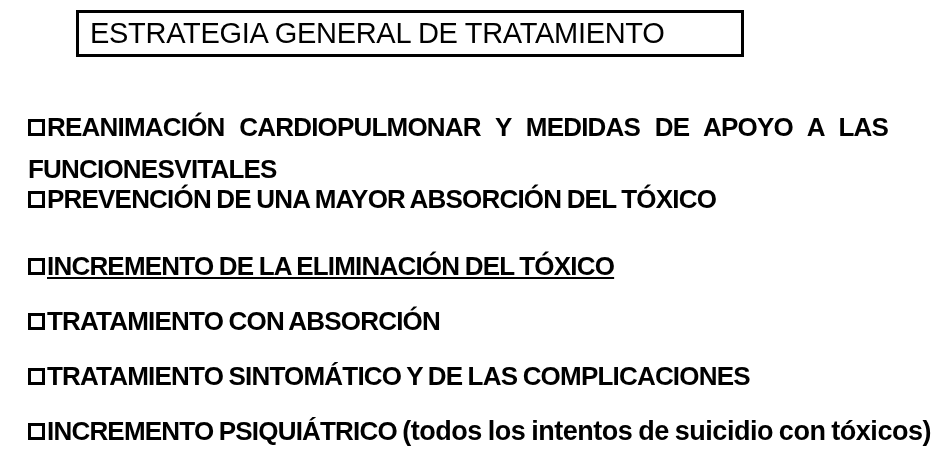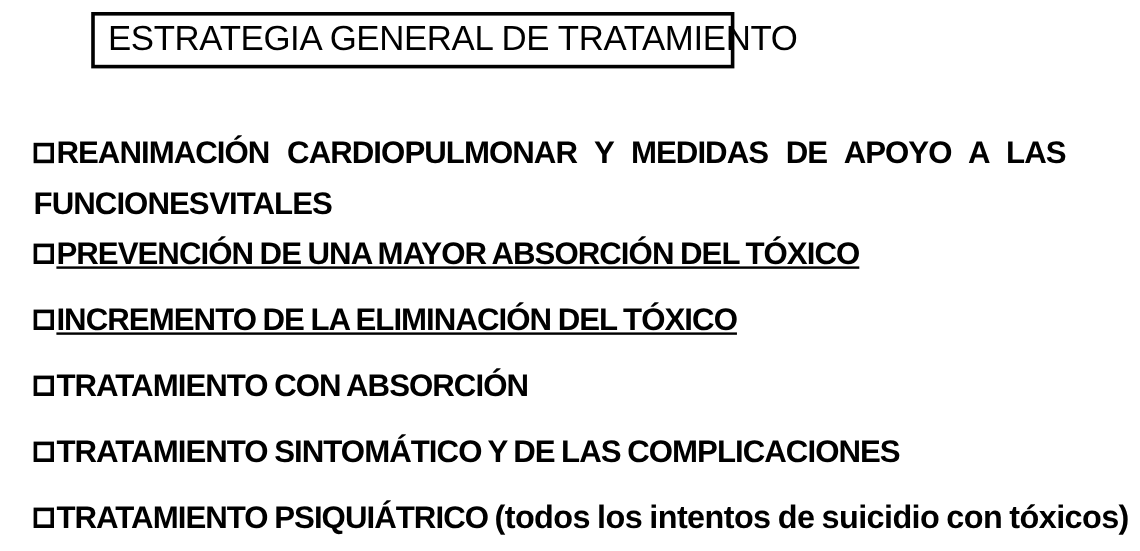--- a/index.html
+++ b/index.html
@@ -15,21 +15,21 @@
     width: 950px;
     height: 459px;
     background: #ffffff;
     color: #000000;
     font-family: "Liberation Sans", sans-serif;
   }
   .title-box {
     position: absolute;
     left: 76px;
     top: 10px;
-    width: 536px;
+    width: 668px;
     height: 47px;
     border: 3px solid #000000;
     box-sizing: border-box;
     display: flex;
     align-items: center;
     padding-left: 11px;
     background: #ffffff;
   }
   .title-text {
     font-size: 29px;
@@ -47,21 +47,21 @@
     letter-spacing: -0.8px;
     word-spacing: -1px;
     white-space: nowrap;
   }
   .b0 {
     top: 106px;
     width: 860px;
     text-align: justify;
     white-space: normal;
   }
-  .b1 { top: 190px; text-decoration: underline; }
+  .b1 { top: 178px; }
   .b2 { top: 245px; text-decoration: underline; }
   .b3 { top: 300px; }
   .b4 { top: 355px; }
   .b5 { top: 410px; }
   .sq {
     display: inline-block;
     width: 11px;
     height: 11px;
     border: 3px solid #000000;
     margin-right: 2px;
@@ -90,17 +90,17 @@
     <p class="bullet b0"><span class="sq"></span><span>REANIMACIÓN CARDIOPULMONAR Y MEDIDAS DE APOYO A LAS</span> <span class="tail">FUNCIONES VITALES</span></p>
 
     <p class="bullet b1"><span class="sq"></span><span>PREVENCIÓN DE UNA MAYOR ABSORCIÓN DEL TÓXICO</span></p>
 
     <p class="bullet b2"><span class="sq"></span><span>INCREMENTO DE LA ELIMINACIÓN DEL TÓXICO</span></p>
 
     <p class="bullet b3"><span class="sq"></span><span>TRATAMIENTO CON ABSORCIÓN</span></p>
 
     <p class="bullet b4"><span class="sq"></span><span>TRATAMIENTO SINTOMÁTICO Y DE LAS COMPLICACIONES</span></p>
 
-    <p class="bullet b5"><span class="sq"></span><span>TRATAMIENTO PSIQUIÁTRICO</span> <span class="note">(todos los intentos de suicidio con tóxicos)</span></p>
+    <p class="bullet b5"><span class="sq"></span><span>INCREMENTO PSIQUIÁTRICO</span> <span class="note">(todos los intentos de suicidio con tóxicos)</span></p>
 
   </div>
 
 </div>
 
 </body></html>

